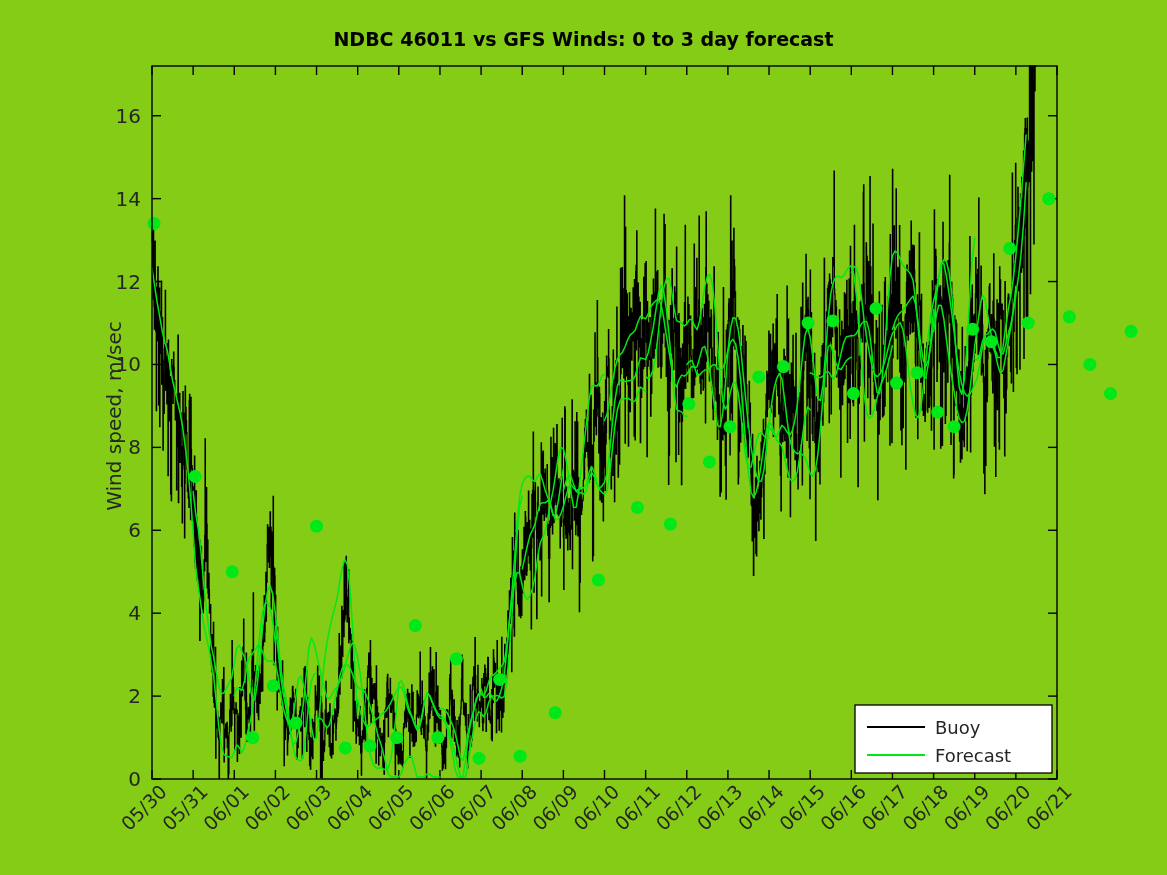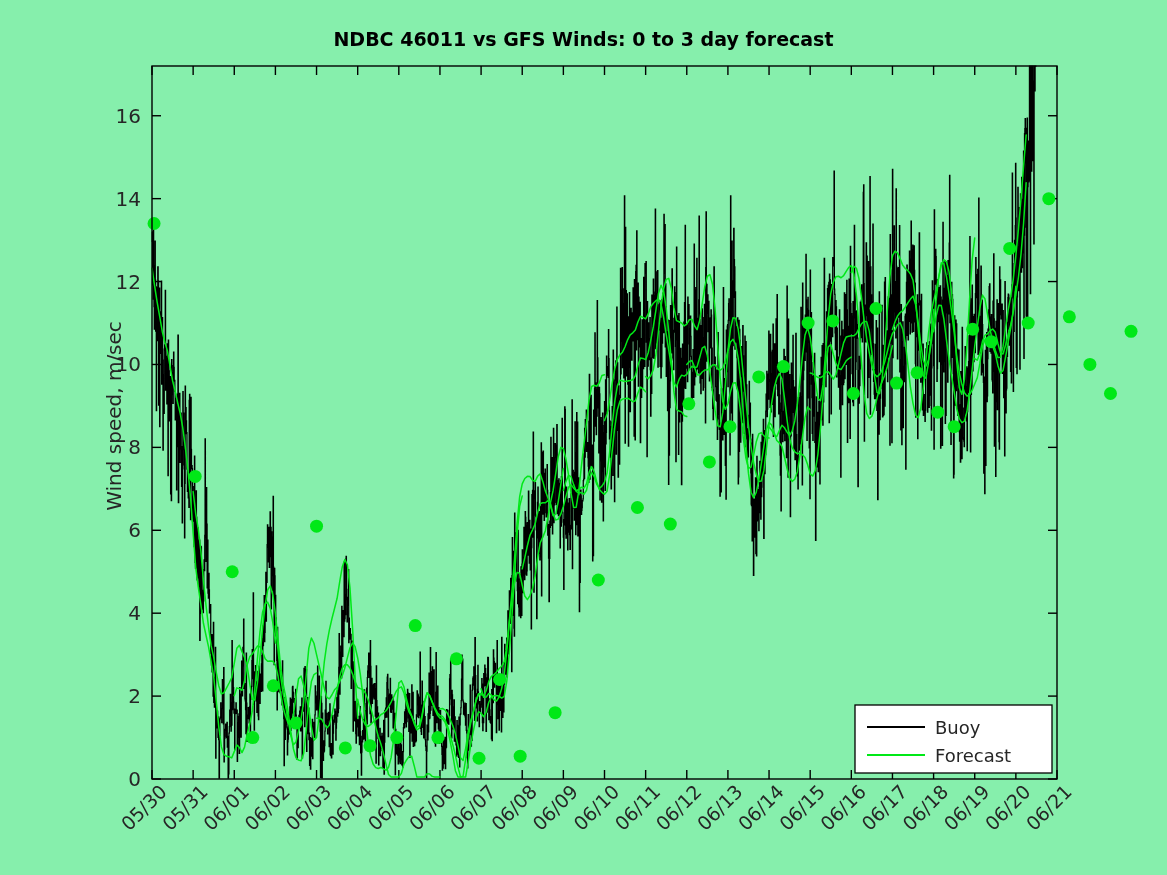--- a/index.html
+++ b/index.html
@@ -1,17 +1,17 @@
 <!DOCTYPE html>
 <html><head>
 <meta charset="utf-8">
 <style>
   html,body{margin:0;padding:0;background:#ffffff;}
   body{width:1167px;height:875px;overflow:hidden;font-family:"DejaVu Sans",sans-serif;}
-  #figure{position:relative;width:1167px;height:875px;background:#86efac;}
+  #figure{position:relative;width:1167px;height:875px;background:#84cc16;}
   #chart-title{
     position:absolute;left:0;top:28px;width:1167px;text-align:center;
     font-family:"DejaVu Sans",sans-serif;font-weight:bold;font-size:19px;color:#000;
     letter-spacing:0px;
   }
   #ylabel{
     position:absolute;left:-36px;top:404px;width:300px;text-align:center;
     transform:rotate(-90deg);transform-origin:50% 50%;
     font-family:"DejaVu Sans",sans-serif;font-size:20px;color:#262626;
   }

